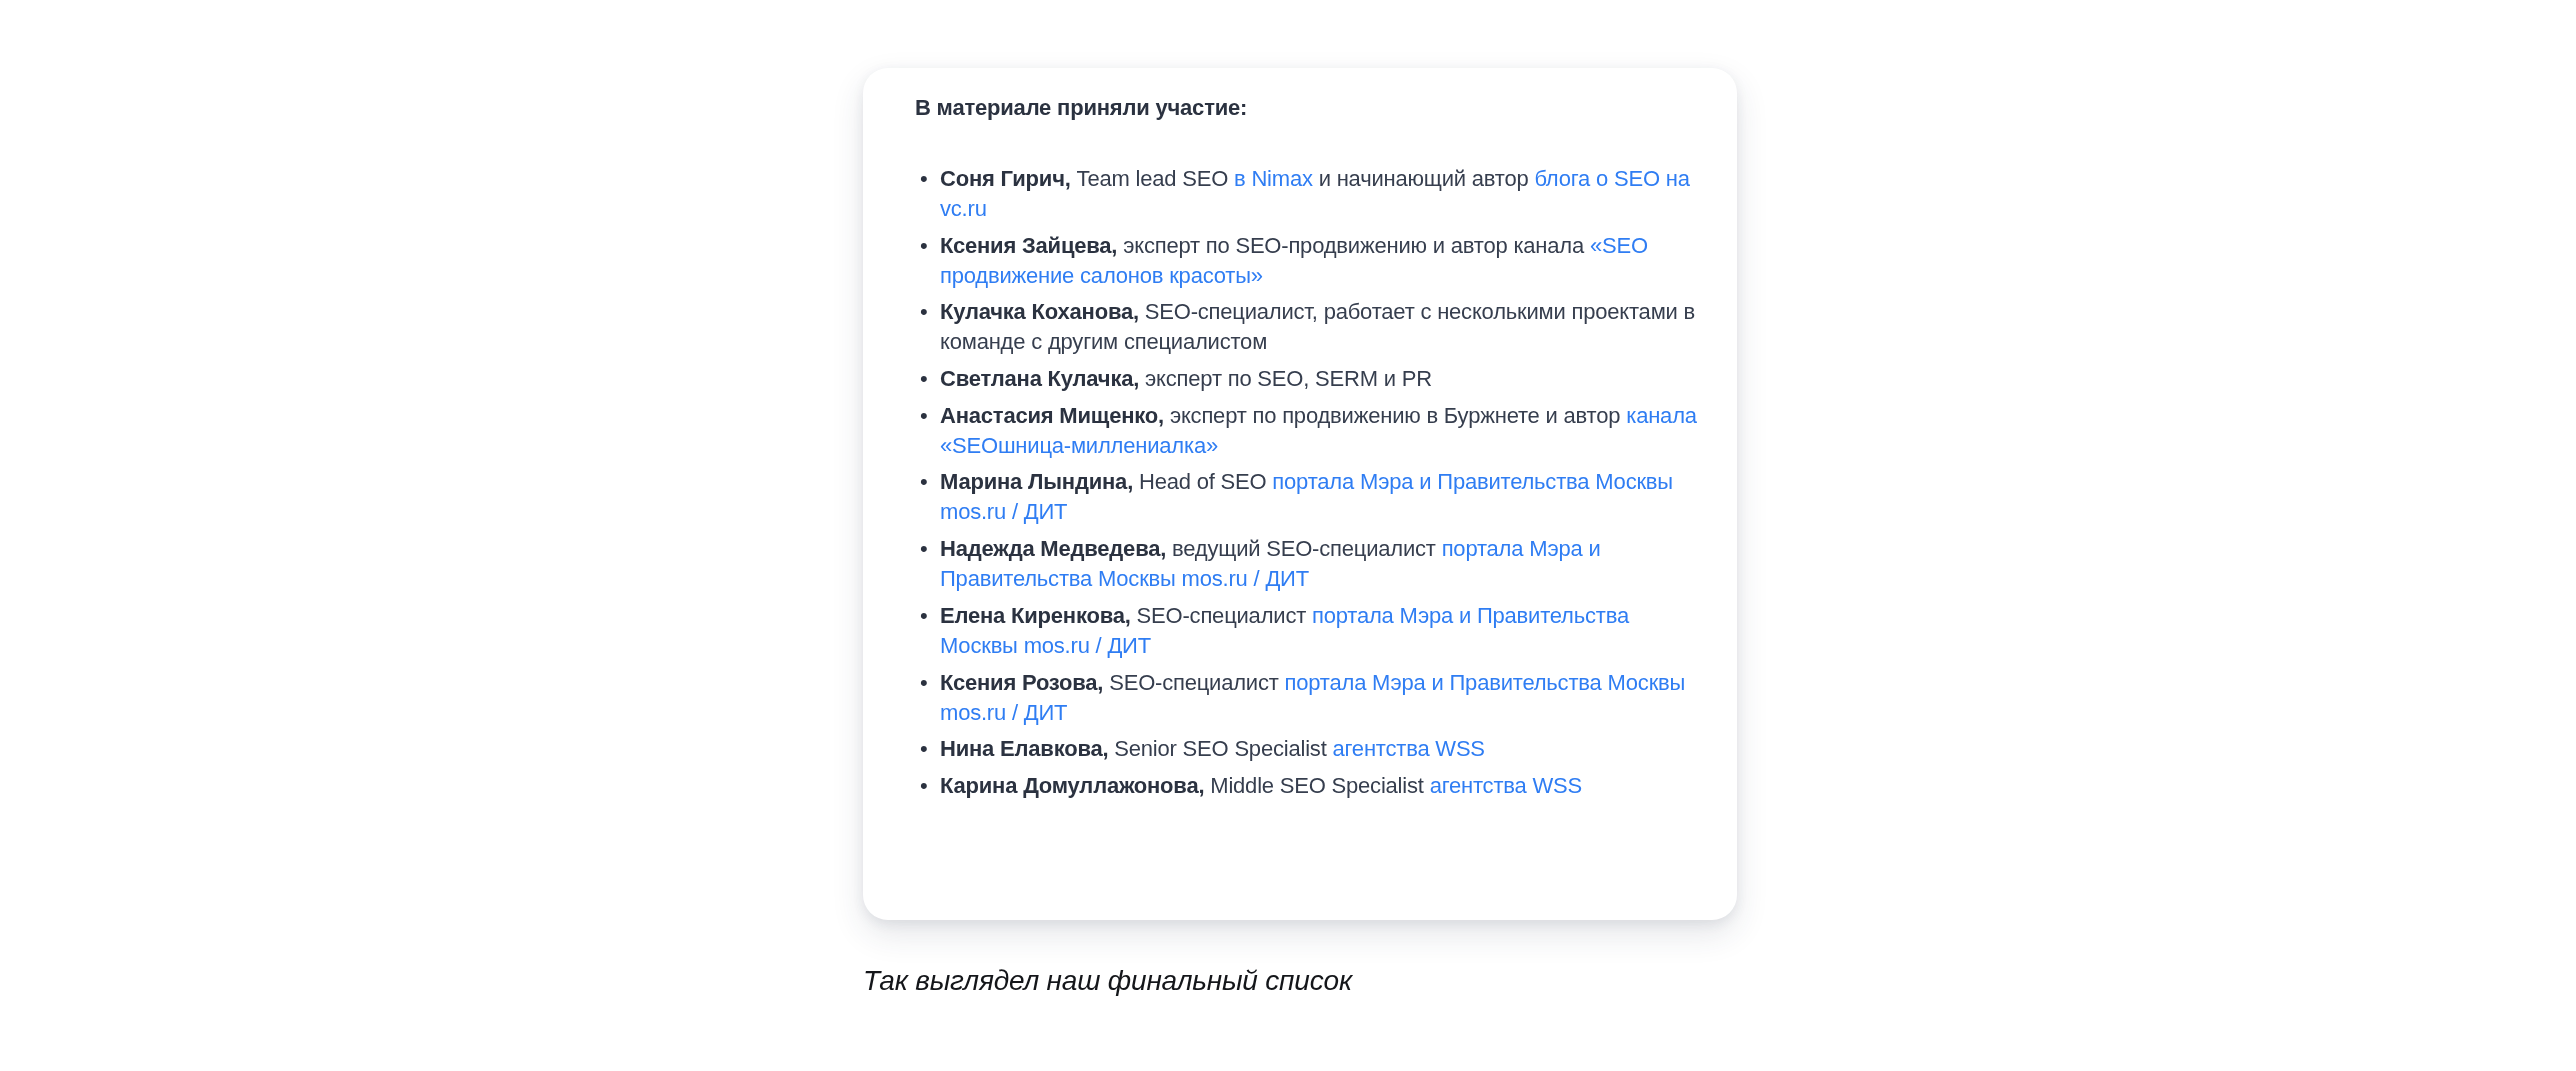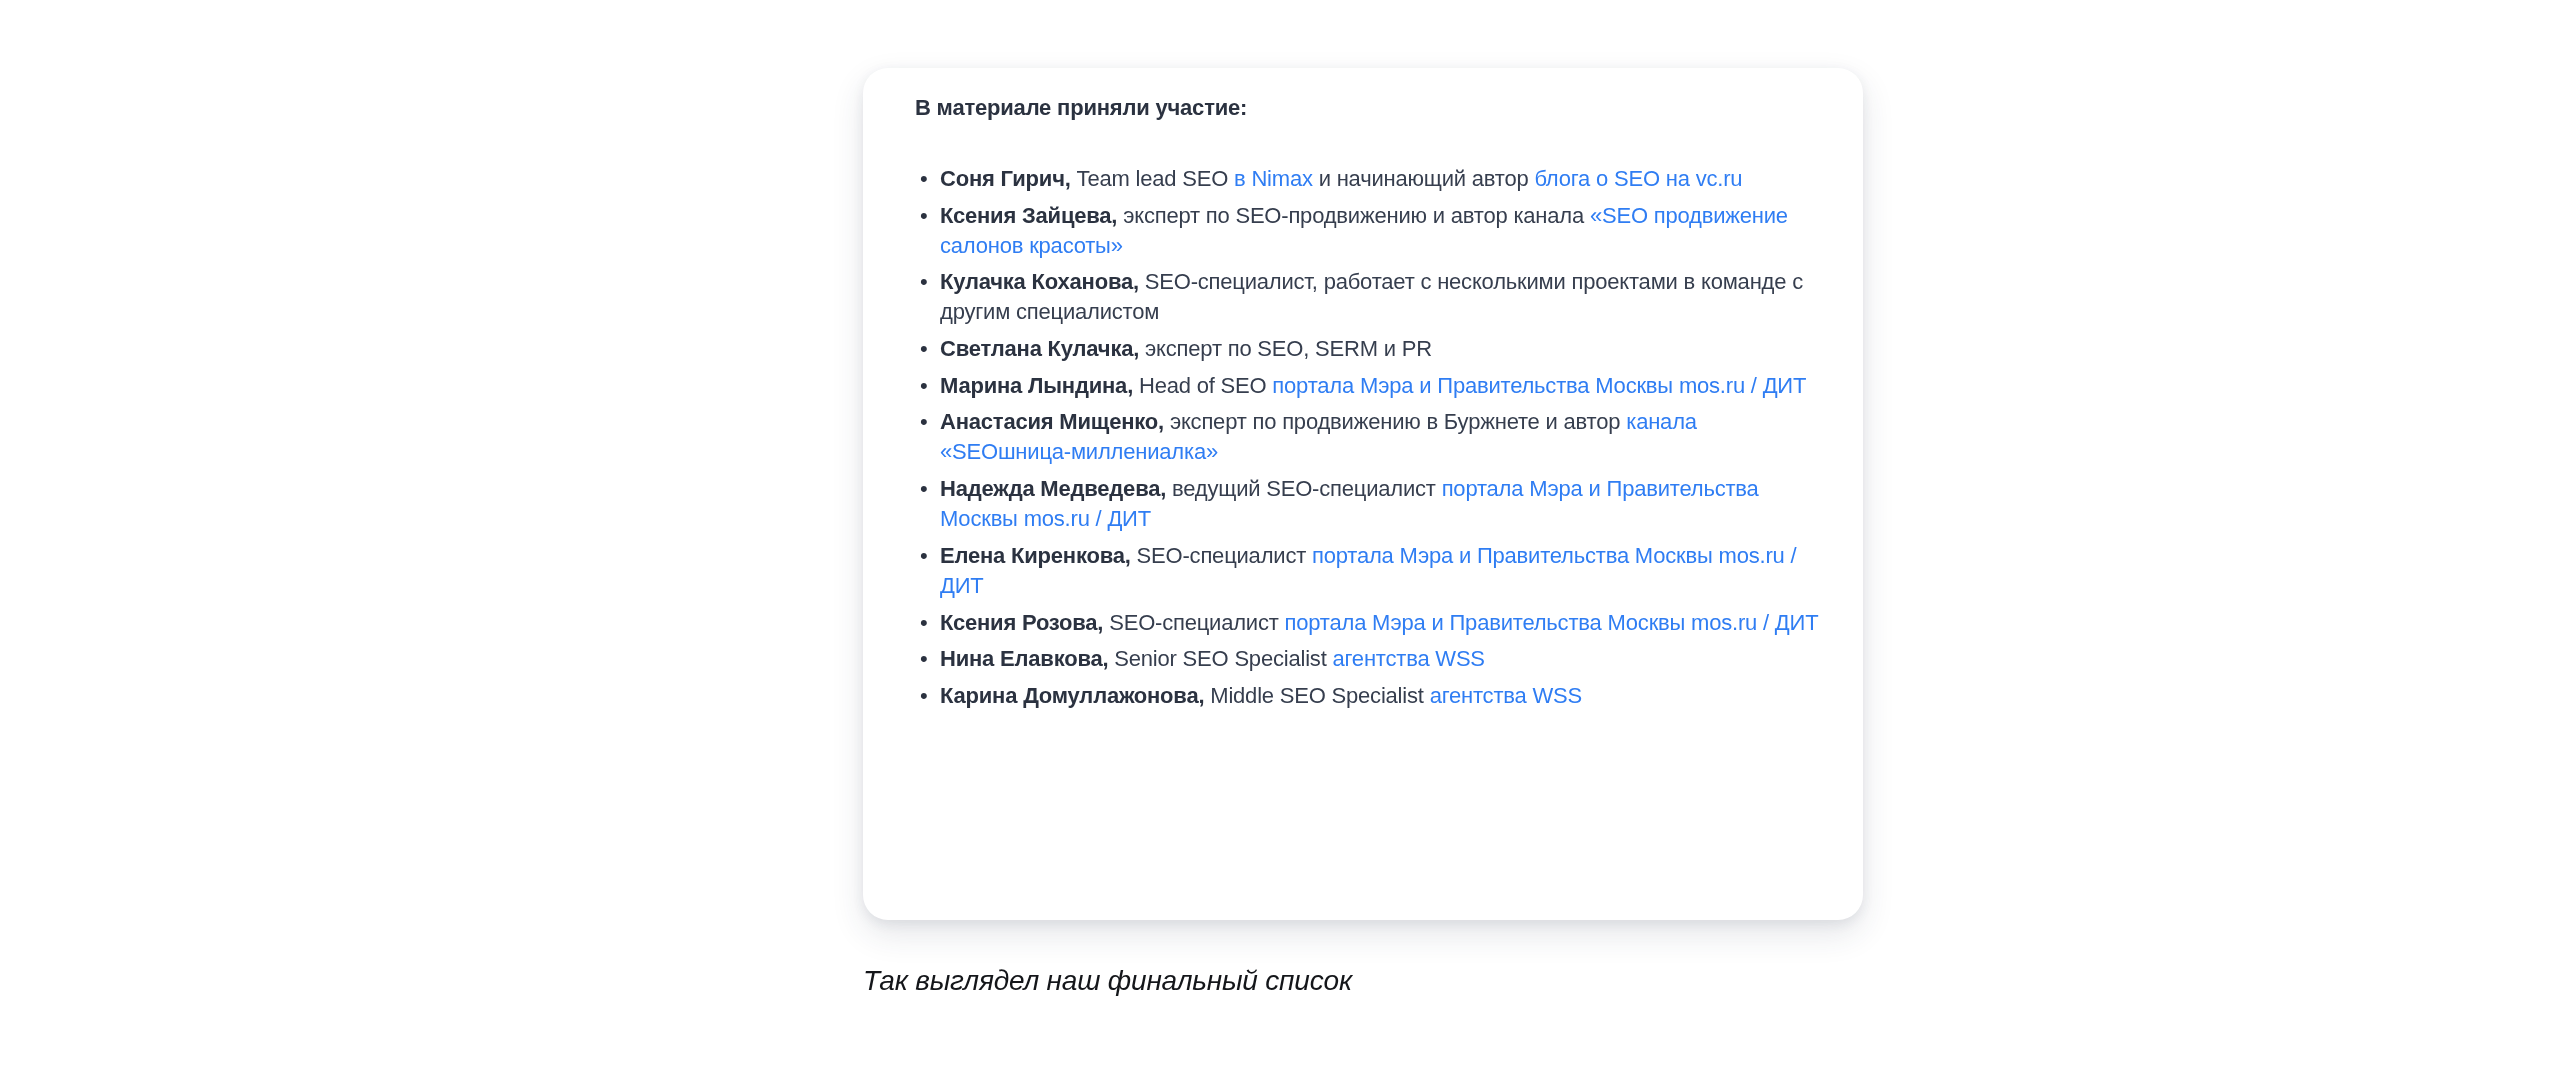--- a/index.html
+++ b/index.html
@@ -15,21 +15,21 @@
   body{
     font-family:"Liberation Sans","DejaVu Sans",sans-serif;
     position:relative;
     overflow:hidden;
   }
   .page{position:absolute;inset:0;}
   .card{
     position:absolute;
     left:863px;
     top:68px;
-    width:1000px;
+    width:874px;
     min-height:852px;
     background:var(--card-bg);
     border-radius:25px;
     box-shadow:0 3.8px 11.5px rgba(40,50,75,0.08), 0 13.5px 33px rgba(40,50,75,0.12);
     padding:25px 35px 13.5px 52px;
     color:var(--text);
     font-size:22px;
     line-height:30px;
     letter-spacing:-0.2px;
   }
@@ -75,22 +75,22 @@
 <body>
 
 <div class="page">
   <section class="card">
     <p class="card-heading">В материале приняли участие:</p>
     <ul class="participants-list">
         <li class="participant-item"><span class="seg-bold">Соня Гирич,</span><span class="seg-plain"> Team lead SEO </span><a class="seg-link">в Nimax</a><span class="seg-plain"> и начинающий автор </span><a class="seg-link">блога о SEO на vc.ru</a></li>
         <li class="participant-item"><span class="seg-bold">Ксения Зайцева,</span><span class="seg-plain"> эксперт по SEO-продвижению и автор канала </span><a class="seg-link">«SEO продвижение салонов красоты»</a></li>
         <li class="participant-item"><span class="seg-bold">Кулачка Коханова,</span><span class="seg-plain"> SEO-специалист, работает с несколькими проектами в команде с другим специалистом</span></li>
         <li class="participant-item"><span class="seg-bold">Светлана Кулачка,</span><span class="seg-plain"> эксперт по SEO, SERM и PR</span></li>
+        <li class="participant-item"><span class="seg-bold">Анастасия Мищенко,</span><span class="seg-plain"> эксперт по продвижению в Буржнете и автор </span><a class="seg-link">канала «SEOшница-миллениалка»</a></li>
         <li class="participant-item"><span class="seg-bold">Марина Лындина,</span><span class="seg-plain"> Head of SEO </span><a class="seg-link">портала Мэра и Правительства Москвы mos.ru / ДИТ</a></li>
-        <li class="participant-item"><span class="seg-bold">Анастасия Мищенко,</span><span class="seg-plain"> эксперт по продвижению в Буржнете и автор </span><a class="seg-link">канала «SEOшница-миллениалка»</a></li>
         <li class="participant-item"><span class="seg-bold">Надежда Медведева,</span><span class="seg-plain"> ведущий SEO-специалист </span><a class="seg-link">портала Мэра и Правительства Москвы mos.ru / ДИТ</a></li>
         <li class="participant-item"><span class="seg-bold">Елена Киренкова,</span><span class="seg-plain"> SEO-специалист </span><a class="seg-link">портала Мэра и Правительства Москвы mos.ru / ДИТ</a></li>
         <li class="participant-item"><span class="seg-bold">Ксения Розова,</span><span class="seg-plain"> SEO-специалист </span><a class="seg-link">портала Мэра и Правительства Москвы mos.ru / ДИТ</a></li>
         <li class="participant-item"><span class="seg-bold">Нина Елавкова,</span><span class="seg-plain"> Senior SEO Specialist </span><a class="seg-link">агентства WSS</a></li>
         <li class="participant-item"><span class="seg-bold">Карина Домуллажонова,</span><span class="seg-plain"> Middle SEO Specialist </span><a class="seg-link">агентства WSS</a></li>
       </ul>
   </section>
   <p class="caption">Так выглядел наш финальный список</p>
 </div>
 

